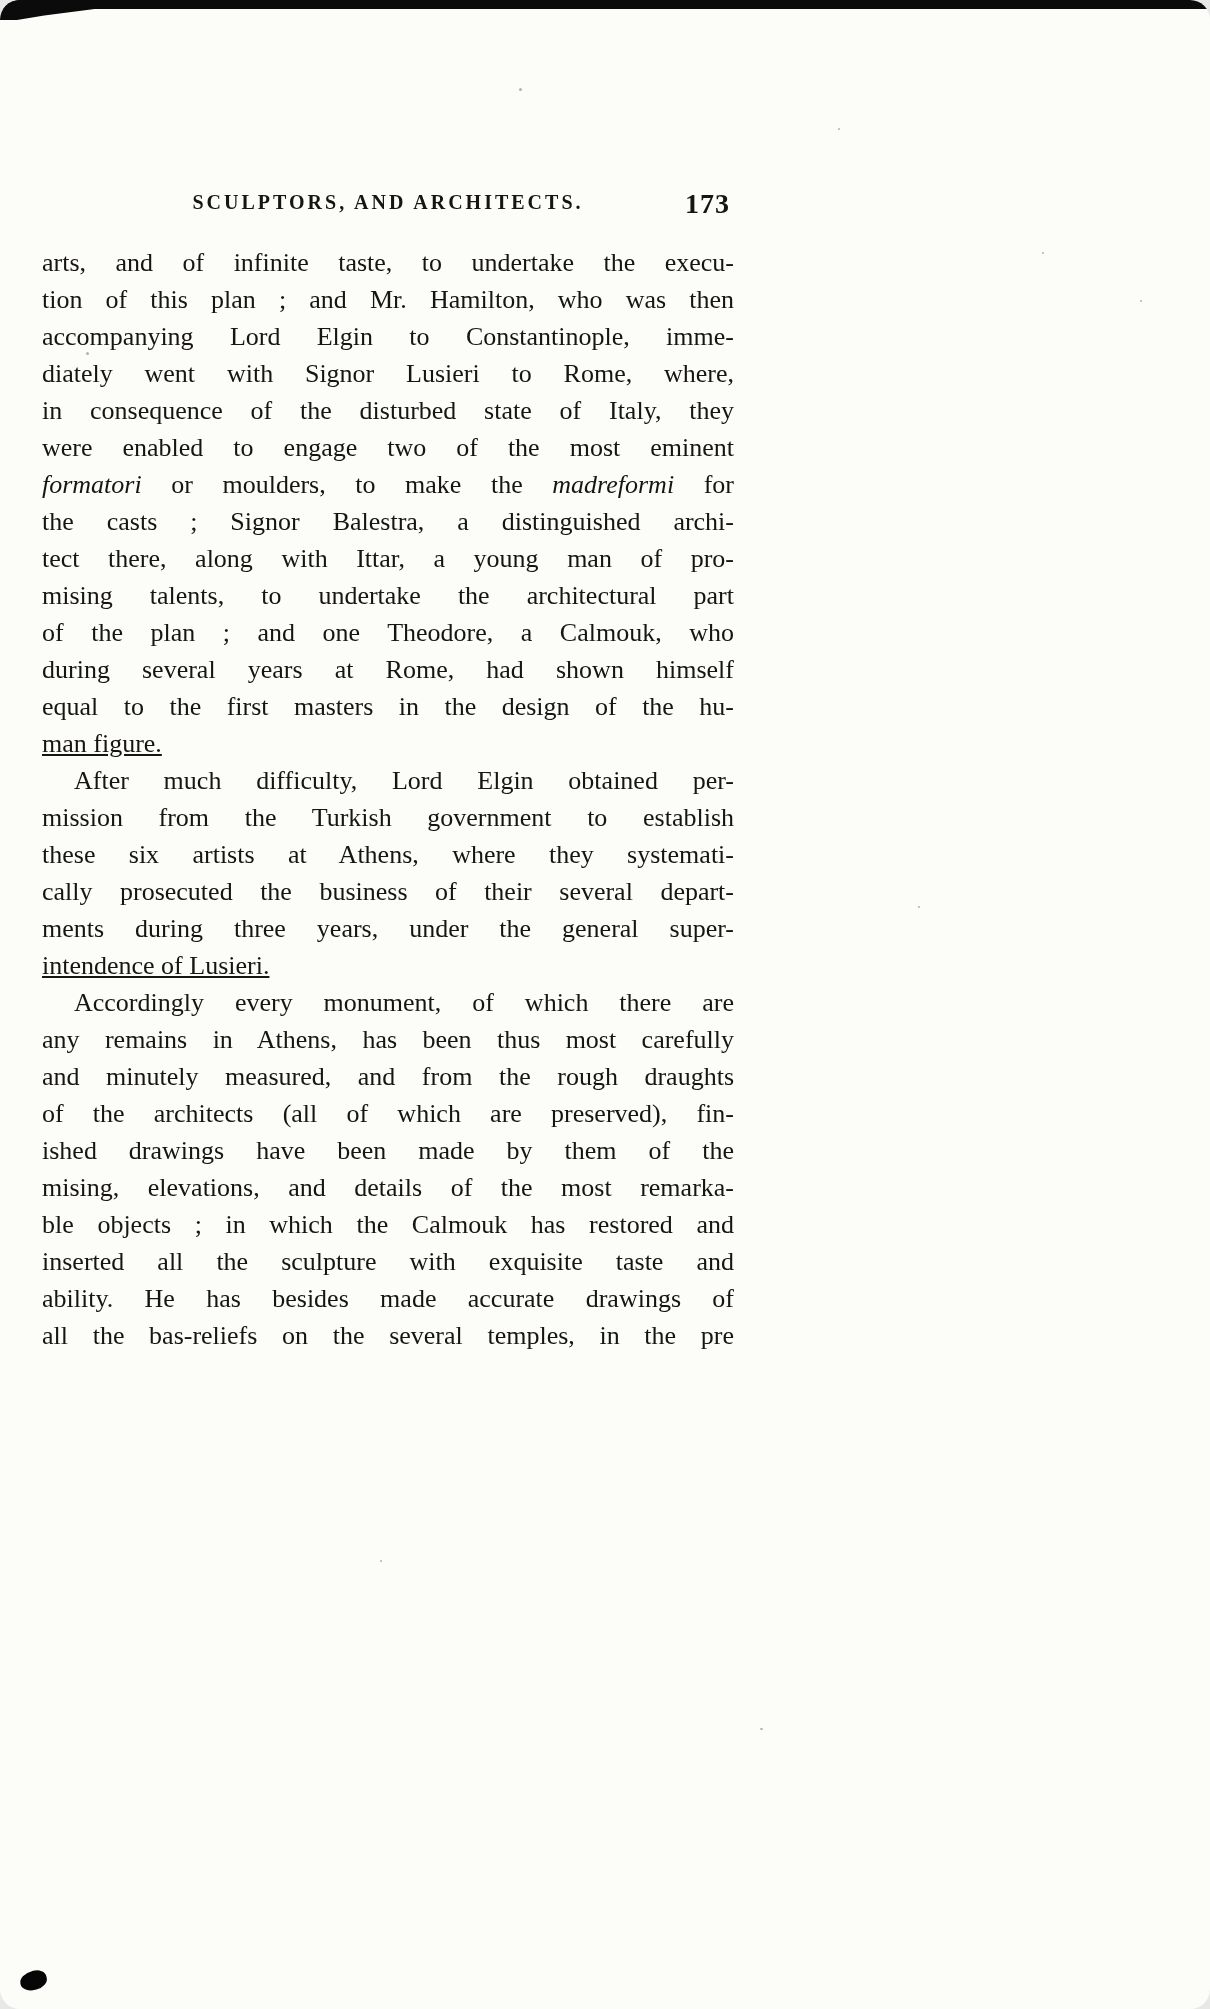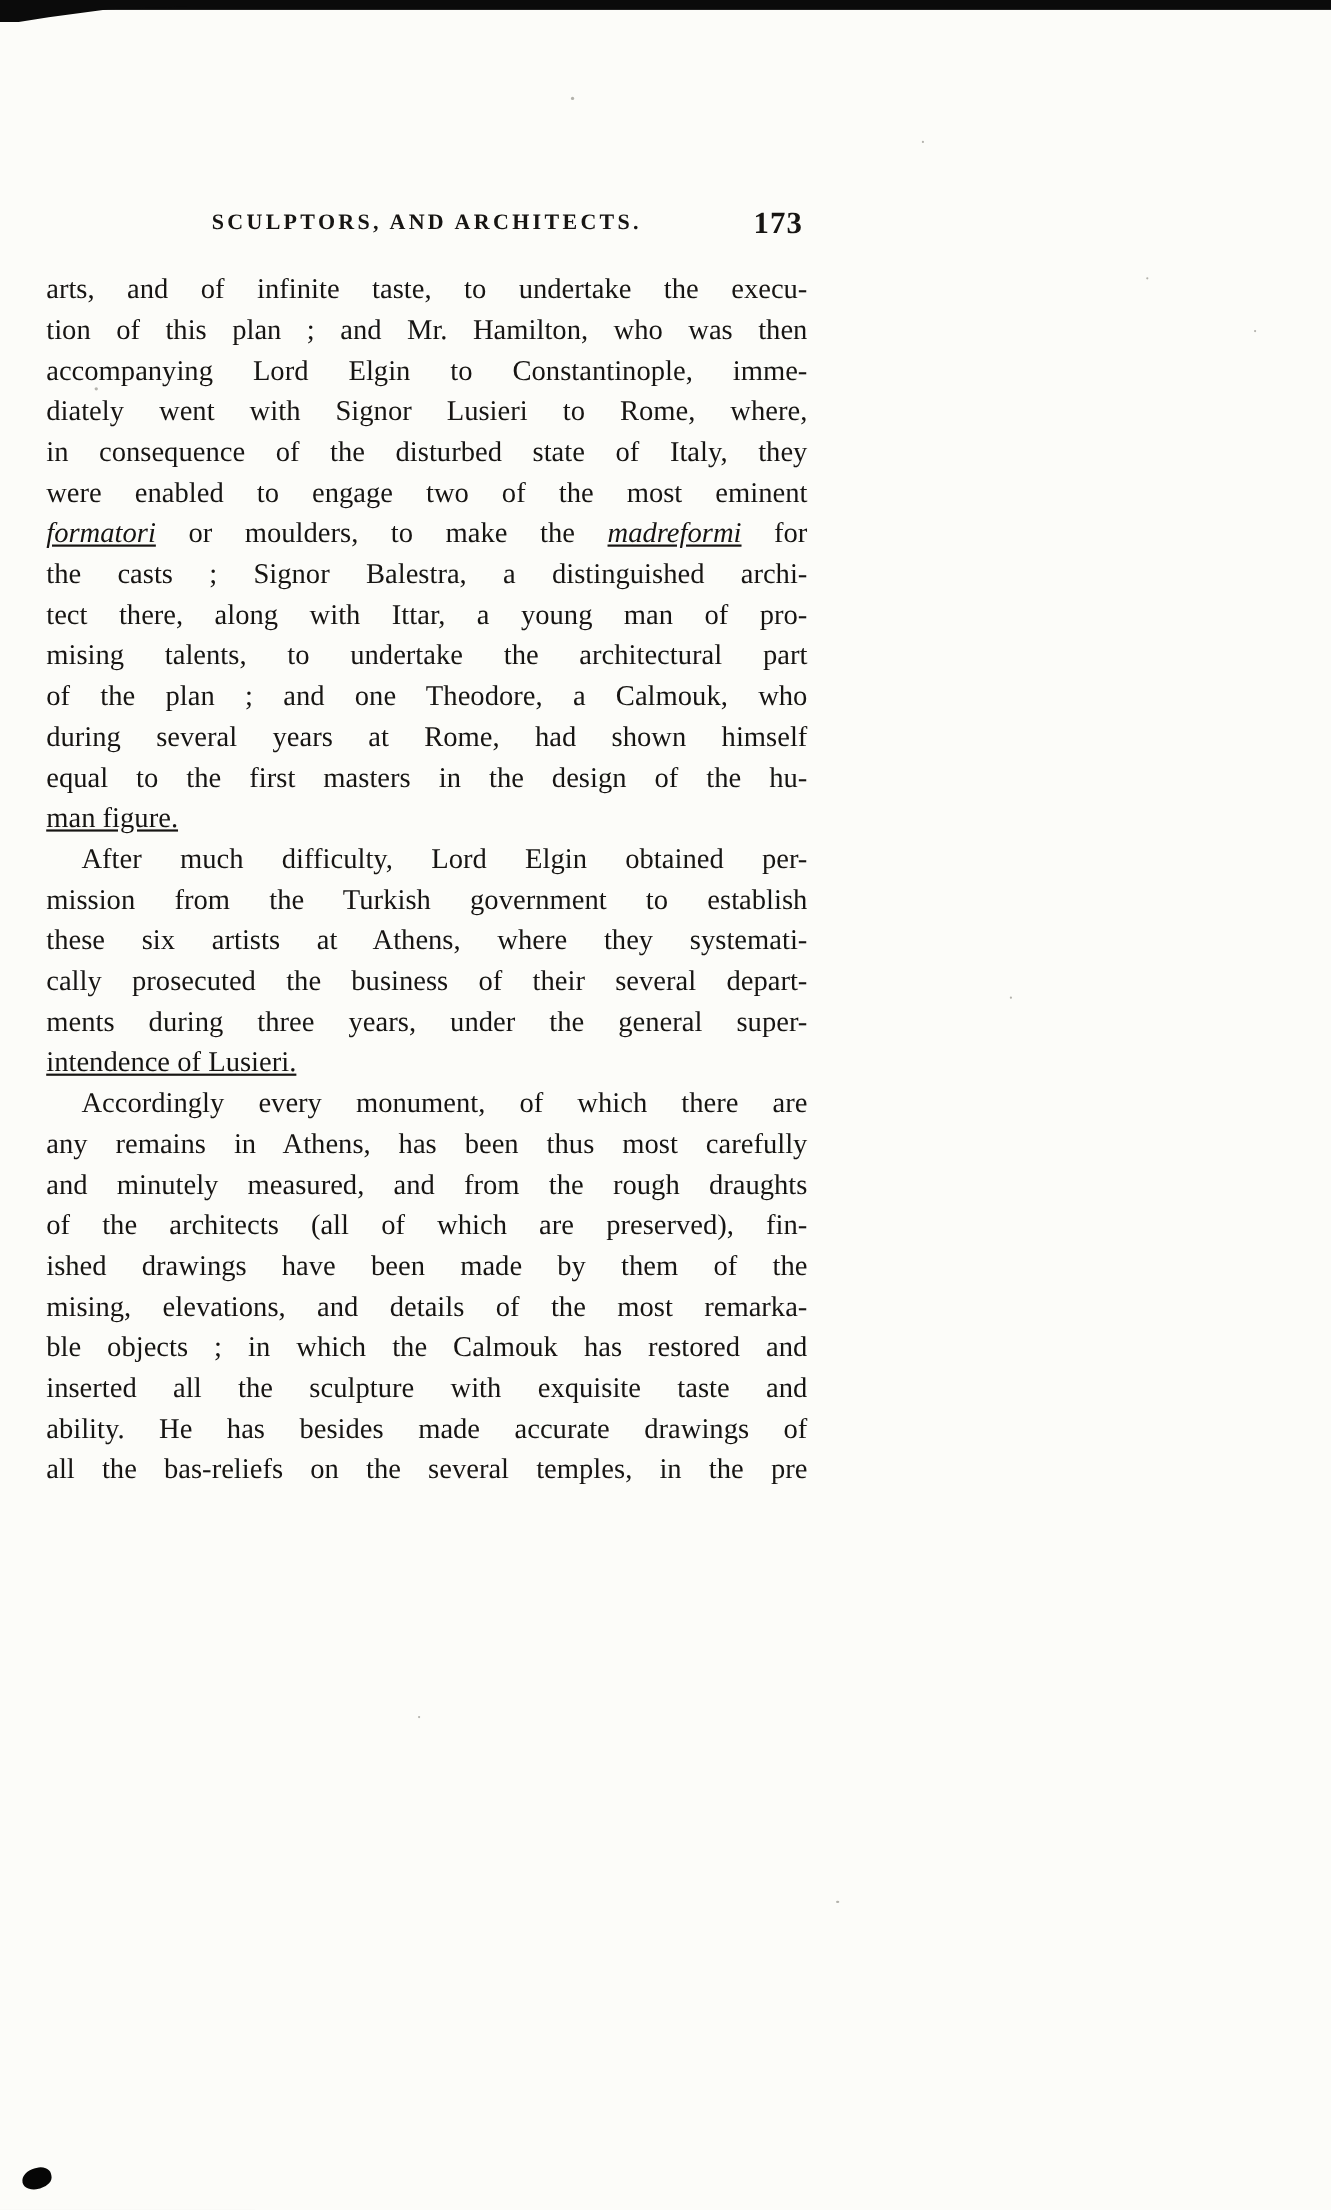--- a/index.html
+++ b/index.html
@@ -8,20 +8,21 @@
     background: #e8e8e6;
   }
   .scan {
     position: relative;
     width: 1210px;
     height: 2009px;
     background: #fcfcf9;
     overflow: hidden;
     font-family: "Liberation Serif", "DejaVu Serif", serif;
     color: #171513;
+    border-radius: 20px;
   }
 
   
   .artifact-top-main {
     position: absolute;
     top: 0; left: 0;
     width: 100%;
     height: 9px;
     background: #0b0b0b;
   }
@@ -96,21 +97,21 @@
   .para { margin: 0; }
   .line {
     text-align: justify;
     text-align-last: justify;
     text-justify: inter-word;
     height: 37px;
     white-space: normal;
   }
   .line.indent { text-indent: 32px; }
   .line.flush  { text-align-last: left; text-decoration: underline; }
-  .line i { font-style: italic; text-decoration: underline; }
+  .line i { font-style: italic; }
 </style>
 </head>
 <body>
 
 <div class="scan">
 
   <div class="artifact-top-main"></div>
   <div class="artifact-top-left"></div>
   <div class="artifact-bottom-left"></div>
   <div class="speck s1"></div>

